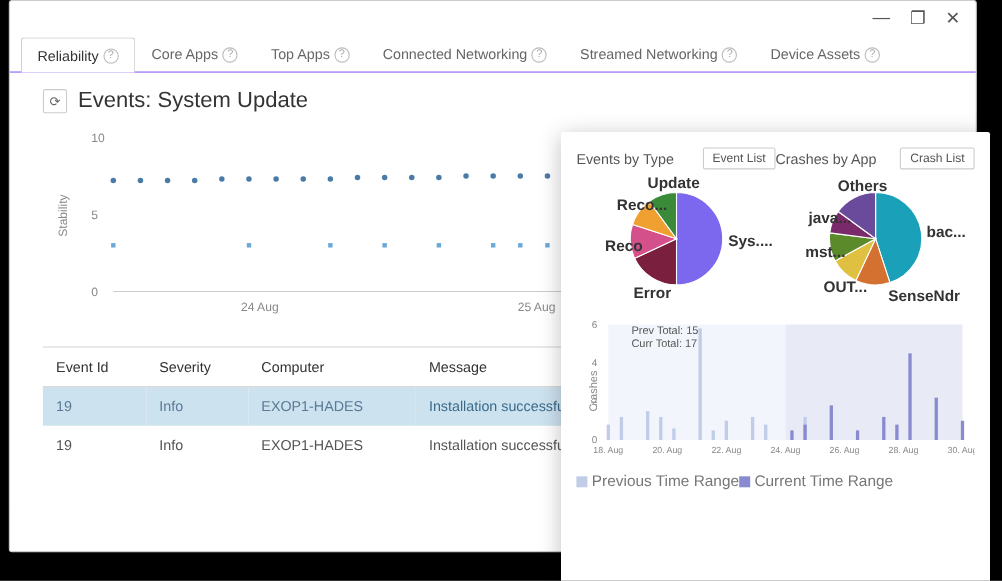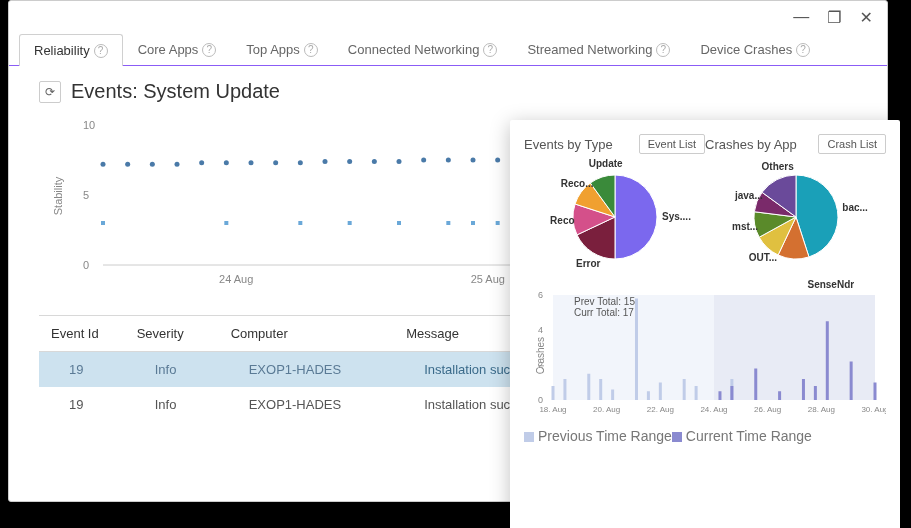--- a/index.html
+++ b/index.html
@@ -13,32 +13,32 @@
 .help{display:inline-flex;width:14px;height:14px;border:1px solid #bbb;border-radius:50%;font-size:10px;align-items:center;justify-content:center;color:#aaa}
 .content{padding:14px 30px}
 .page-title-row{display:flex;align-items:center;gap:10px;margin-bottom:12px}
 .refresh-btn{width:22px;height:22px;border:1px solid #ccc;border-radius:2px;display:flex;align-items:center;justify-content:center;font-size:12px;color:#666;cursor:pointer}
 .page-title{font-size:20px;font-weight:400;color:#333}
 .linechart{position:relative;height:180px;margin-left:30px;margin-bottom:20px}
 .y-axis-label{position:absolute;left:-30px;top:50%;transform:rotate(-90deg) translateX(15px);font-size:11px;color:#888}
 .linechart svg{width:100%;height:100%}
 .table{width:100%;border-collapse:collapse;font-size:13px}
 .table th{text-align:left;padding:10px 12px;border-top:1px solid #d8d8d8;border-bottom:1px solid #d8d8d8;color:#333;font-weight:400}
-.table td{padding:10px 30px;vertical-align:top;color:#555}
+.table td{padding:10px 12px;vertical-align:top;color:#555}
 .table tr.sel td{background:#cde2ef;color:#3a6a8a}
 .link{color:#5a7a95;cursor:pointer}
 .panel{position:absolute;left:510px;top:120px;width:390px;height:414px;background:#ffffff;box-shadow:0 4px 20px rgba(0,0,0,.25);border-radius:2px;padding:14px 14px}
 .panel-top{display:flex}
 .pie-col{flex:1}
 .pie-header{display:flex;justify-content:space-between;align-items:center;margin-bottom:8px}
 .pie-title{font-size:13px;color:#555}
 .small-btn{border:1px solid #ccc;border-radius:2px;padding:3px 8px;font-size:11px;color:#555;cursor:pointer;background:#fff}
 .pie-wrap{position:relative;height:120px}
 .pie-wrap svg{display:block;margin:0 auto}
-.pie-label{position:absolute;font-size:10px;color:#333;font-weight:600}
+.pie-label{position:absolute;font-size:14px;color:#333;font-weight:600}
 .bar-area{margin-top:8px;position:relative;height:170px}
 .bar-area svg{width:100%;height:130px}
 .totals{position:absolute;left:50px;top:6px;font-size:10px;color:#555}
 .crashes-label{position:absolute;left:-2px;top:60px;transform:rotate(-90deg);font-size:10px;color:#888}
 .legend{display:flex;justify-content:flex-start;font-size:14px;color:#777;margin-top:4px}
 .legend-sw{display:inline-block;width:10px;height:10px;margin-right:4px;vertical-align:middle}
 </style>
 </head>
 <body>
 
@@ -64,21 +64,21 @@
       </div>
     <div class="tab">
         <span>Connected Networking</span>
         <span class="help">?</span>
       </div>
     <div class="tab">
         <span>Streamed Networking</span>
         <span class="help">?</span>
       </div>
     <div class="tab">
-        <span>Device Crashes</span>
+        <span>Device Assets</span>
         <span class="help">?</span>
       </div>
   </div>
 
   <div class="content">
     <div class="page-title-row">
       <div class="refresh-btn">
           <span>⟳</span>
         </div>
       <h1 class="page-title">Events: System Update</h1>
@@ -193,21 +193,21 @@
       <div class="pie-wrap" id="pie2">
           <svg width="180" height="110">
             <path d="M90,55 L90,13 A42,42 0 0 1 102.97871376374779,94.94437368439645 Z" fill="#1aa0b8" stroke="#fff" stroke-width="1"></path>
             <path d="M90,55 L102.97871376374779,94.94437368439645 A42,42 0 0 1 72.11726975426694,93.00273620357282 Z" fill="#d47030" stroke="#fff" stroke-width="1"></path>
             <path d="M90,55 L72.11726975426694,93.00273620357282 A42,42 0 0 1 53.19511943815773,75.23365431227204 Z" fill="#e0c040" stroke="#fff" stroke-width="1"></path>
             <path d="M90,55 L53.19511943815773,75.23365431227204 A42,42 0 0 1 48.33118254479193,49.73600419029922 Z" fill="#5a8a2a" stroke="#fff" stroke-width="1"></path>
             <path d="M90,55 L48.33118254479193,49.73600419029922 A42,42 0 0 1 56.0212862362522,30.313019403716133 Z" fill="#7a2a6a" stroke="#fff" stroke-width="1"></path>
             <path d="M90,55 L56.0212862362522,30.313019403716133 A42,42 0 0 1 89.99999999999999,13 Z" fill="#6a4a9a" stroke="#fff" stroke-width="1"></path>
           </svg>
           <div class="pie-label" style="left: 137.311px; top: 40.2397px;">bac...</div>
-          <div class="pie-label" style="left: 78.4837px; top: 117px; padding-left: 24px;">SenseNdr</div>
+          <div class="pie-label" style="left: 78.4837px; top: 99px; padding-left: 24px;">SenseNdr</div>
           <div class="pie-label" style="left: 43.6654px; top: 89.8222px;">OUT...</div>
           <div class="pie-label" style="left: 26.9919px; top: 59.4934px;">mst...</div>
           <div class="pie-label" style="left: 29.9325px; top: 28.385px;">java...</div>
           <div class="pie-label" style="left: 56.5765px; top: -0.896365px;">Others</div>
         </div>
     </div>
   </div>
 
   <div class="bar-area">
     <div class="crashes-label">Crashes</div>

